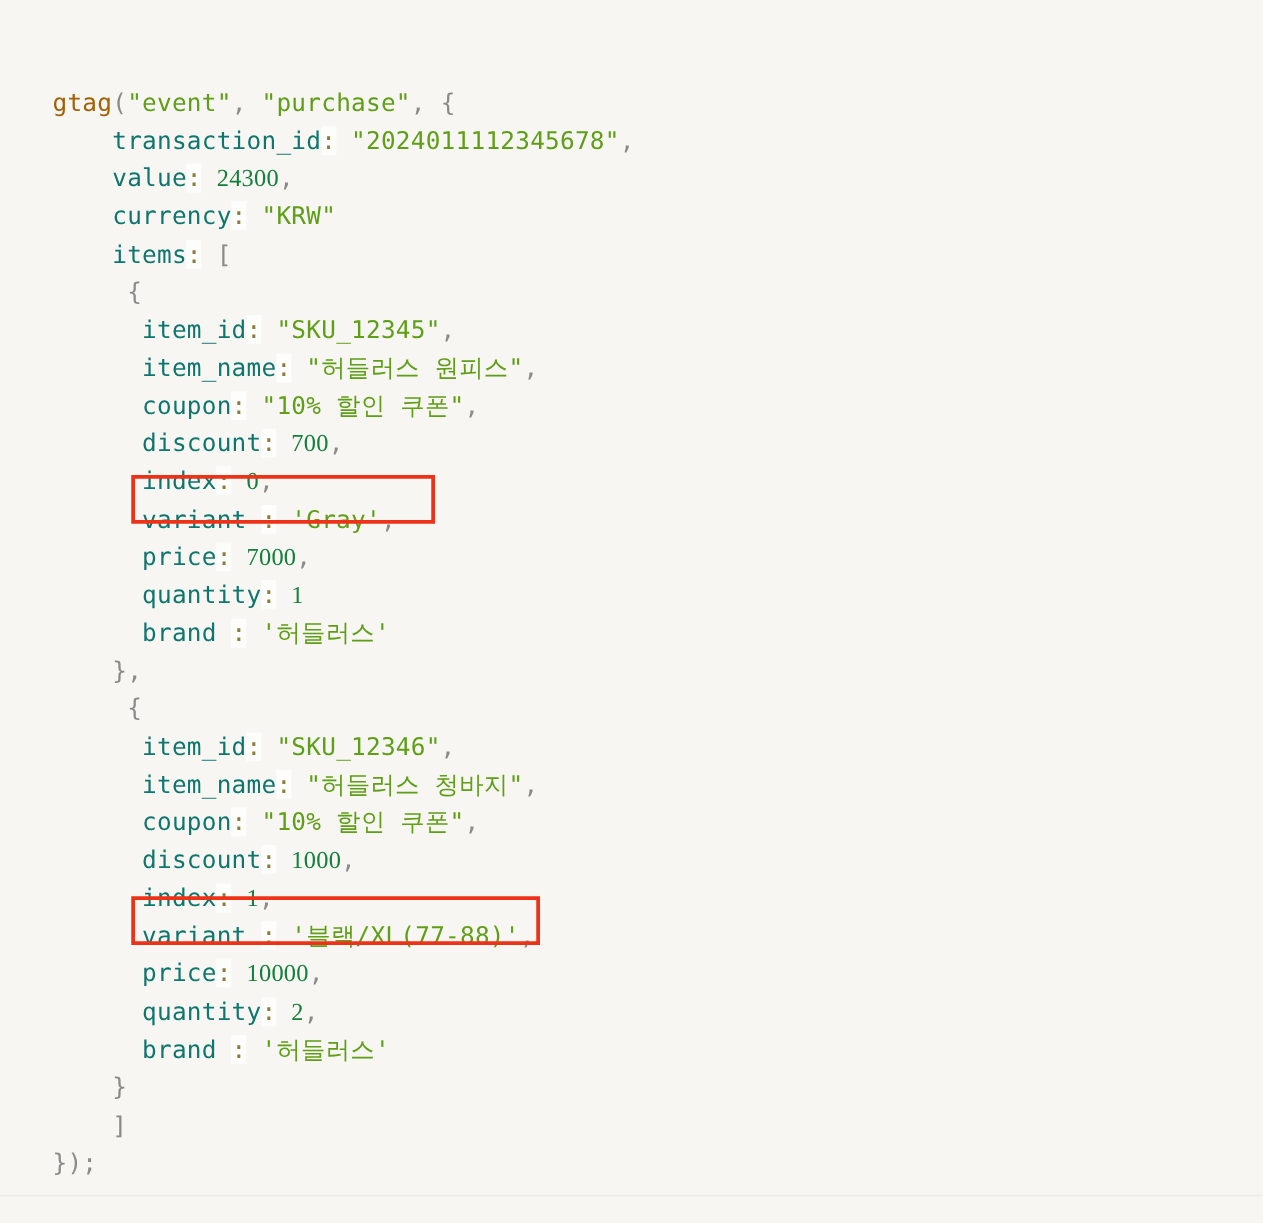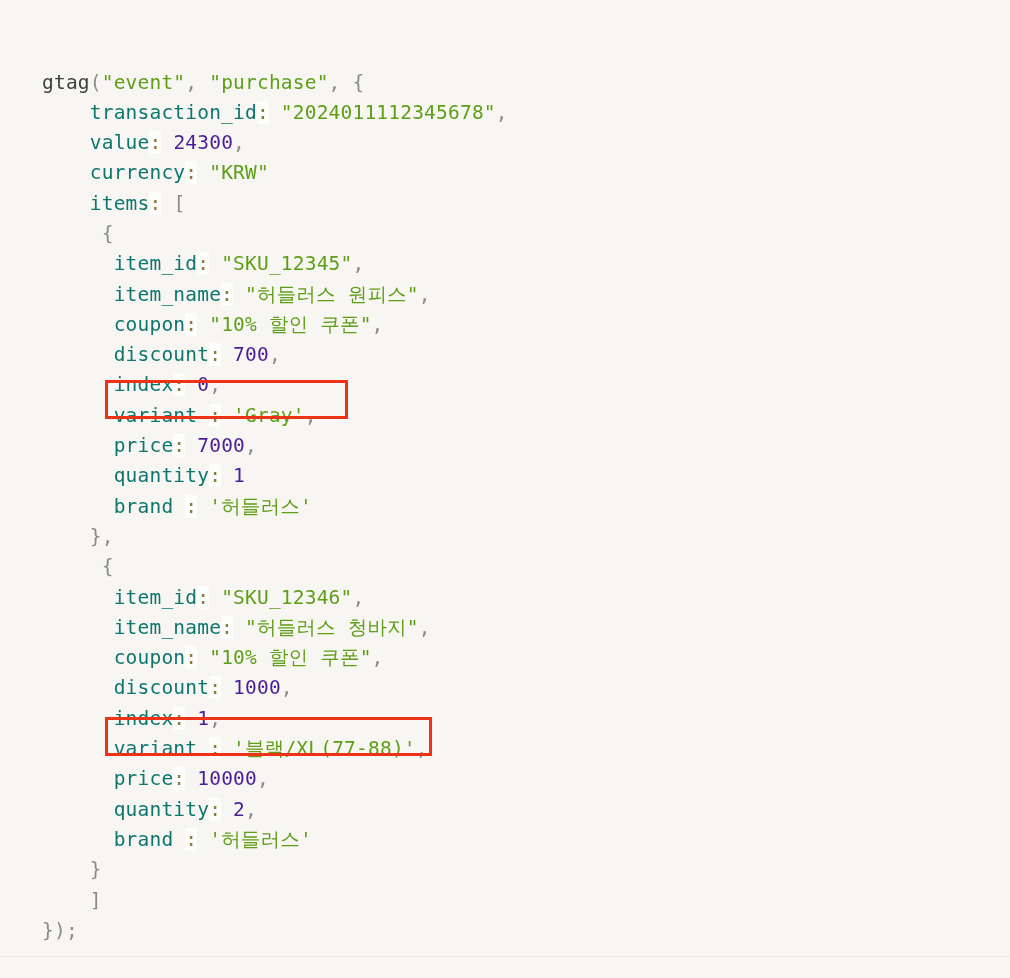--- a/index.html
+++ b/index.html
@@ -43,23 +43,23 @@
     white-space: pre;
     color: #7d7d7d;
   }
 
   .code-line {
     white-space: pre;
     height: 30.3px;
   }
 
   
-  .tok-fn      { color: #404040; }
+  .tok-fn      { color: #a16207; }
   .tok-key     { color: #0f766e; }
-  .tok-num     { color: #4c1d95; }
+  .tok-num     { color: #15803d; font-family: Liberation Serif, serif; }
   .tok-str     { color: #5f9e17; }
   .tok-punct   { color: #8a8a88; }
   .tok-colon   { color: #8a7d3a; background: #fdfdfb; }
   .tok-plain   { color: #8a8a88; }
 
   
   .highlight-box {
     position: absolute;
     border: 3px solid #ee3217;
     box-sizing: border-box;

